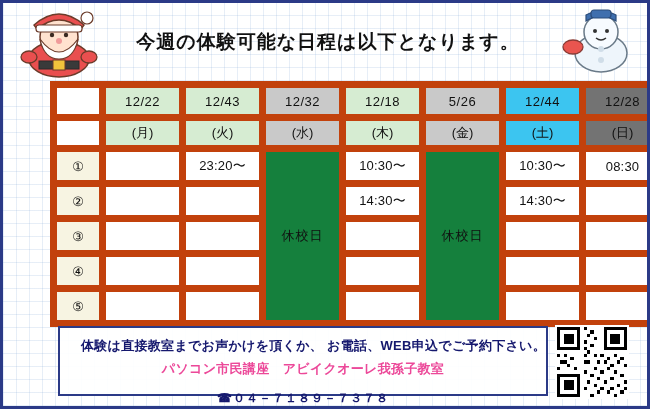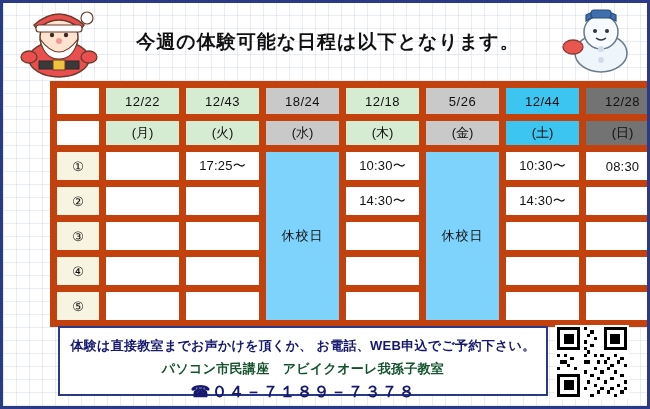--- a/index.html
+++ b/index.html
@@ -81,21 +81,21 @@
   .bg-gray  { background: #c9c9c9; }
   .bg-blue  { background: #3cc5f0; }
   .bg-pink  { background: #737373; }
 
   .row-cell { height: 35px; }
   .idx-cell {
     background: #f7f4e2;
     font-size: 14px;
   }
   .closed-cell {
-    background: #7dd3fc;
+    background: #15803d;
     font-weight: bold;
     font-size: 15px;
     letter-spacing: 1px;
   }
   .time {
     font-size: 13px;
     letter-spacing: 0.2px;
   }
 
   
@@ -109,33 +109,34 @@
     border: 2px solid #2b3a87;
     background: rgba(255,255,255,0.92);
     text-align: center;
     padding-top: 9px;
   }
   .note-line1 {
     font-size: 13px;
     font-weight: bold;
     color: #15186e;
     letter-spacing: 0.3px;
+    text-align: right;
   }
   .note-line2 {
     font-size: 13px;
     font-weight: bold;
-    color: #14532d;
+    color: #ec4899;
     margin-top: 5px;
     letter-spacing: 0.3px;
   }
   .note-line3 {
-    font-size: 16px;
+    font-size: 12px;
     font-weight: bold;
     color: #15186e;
-    margin-top: 4px;
+    margin-top: 12px;
     letter-spacing: 1px;
   }
 
   
   .qr {
     position: absolute;
     right: 18px;
     top: 322px;
     width: 74px;
     height: 74px;
@@ -205,41 +206,41 @@
     </svg>
   </div>
 
   <div class="table-wrap">
     <table class="schedule">
       <tbody>
           <tr>
         <td class="col-idx corner-cell hdr-date"></td>
         <td class="col-day hdr-date bg-green">12/22</td>
         <td class="col-day hdr-date bg-green">12/43</td>
-        <td class="col-day hdr-date bg-gray">18/24</td>
+        <td class="col-day hdr-date bg-gray">12/32</td>
         <td class="col-day hdr-date bg-green">12/18</td>
         <td class="col-day hdr-date bg-gray">5/26</td>
         <td class="col-day hdr-date bg-blue">12/44</td>
         <td class="col-day hdr-date bg-pink">12/28</td>
       </tr>
       <tr>
         <td class="corner-cell hdr-wday"></td>
         <td class="hdr-wday bg-green">(月)</td>
         <td class="hdr-wday bg-green">(火)</td>
         <td class="hdr-wday bg-gray">(水)</td>
         <td class="hdr-wday bg-green">(木)</td>
         <td class="hdr-wday bg-gray">(金)</td>
         <td class="hdr-wday bg-blue">(土)</td>
         <td class="hdr-wday bg-pink">(日)</td>
       </tr>
 
       <tr class="row-cell">
         <td class="idx-cell">①</td>
         <td class="time"></td>
-        <td class="time">17:25〜</td>
+        <td class="time">23:20〜</td>
         <td class="closed-cell" rowspan="5">休校日</td>
         <td class="time">10:30〜</td>
         <td class="closed-cell" rowspan="5">休校日</td>
         <td class="time">10:30〜</td>
         <td class="time">08:30</td>
       </tr>
 
       <tr class="row-cell">
         <td class="idx-cell">②</td>
         <td class="time"></td>

